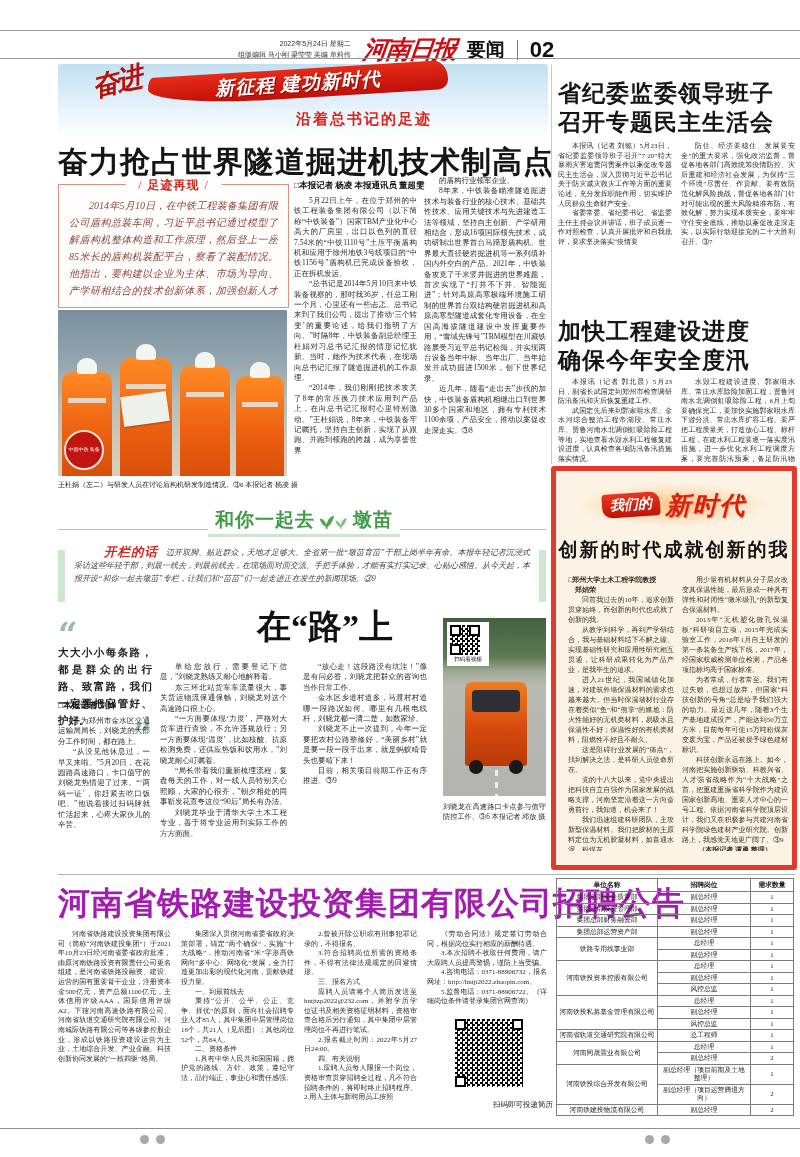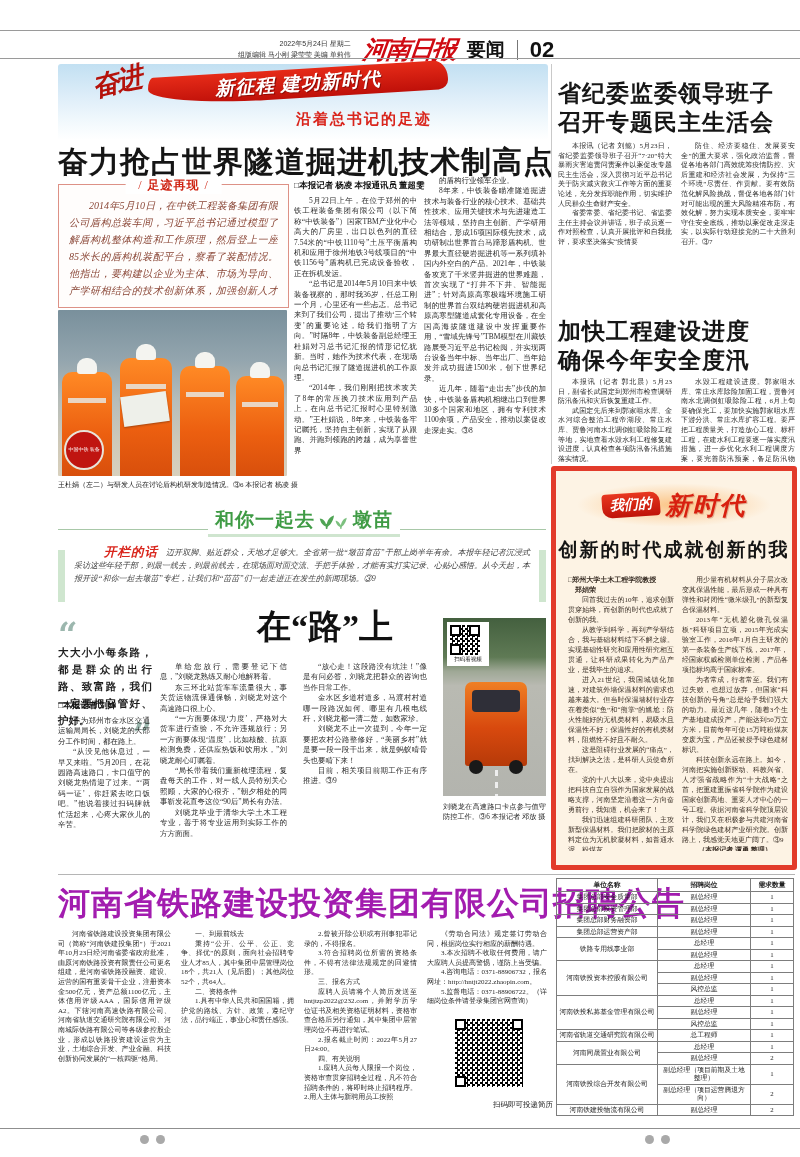--- a/index.html
+++ b/index.html
@@ -276,20 +276,21 @@
     <p class="flush">刘晓龙在高速路口卡点参与值守防控工作。③6 本报记者 邓放 摄</p>
   </div>
 
   <div class="hline" style="left:58px;top:874px;width:737px;background:#b5b5b5;"></div>
   <div class="recruit-headline">河南省铁路建设投资集团有限公司招聘公告</div>
 
   <div class="bcol smallcol" style="left:58px;top:930px;width:113px;height:192px;">
       <p>河南省铁路建设投资集团有限公司（简称“河南铁建投集团”）于2021年10月23日经河南省委省政府批准，由原河南铁路投资有限责任公司更名组建，是河南省铁路投融资、建设、运营的国有重要骨干企业，注册资本金500亿元，资产总额1100亿元，主体信用评级AAA，国际信用评级A2。下辖河南高速铁路有限公司、河南省轨道交通研究院有限公司、河南城际铁路有限公司等各级参控股企业，形成以铁路投资建设运营为主业，土地综合开发、产业金融、科技创新协同发展的“一核四驱”格局。</p>
     </div>
   <div class="bcol smallcol" style="left:181px;top:930px;width:113px;height:192px;">
+      <p>集团深入贯彻河南省委省政府决策部署，锚定“两个确保”，实施“十大战略”，推动河南省“米”字形高铁网向“多中心、网络化”发展，全力打造更加出彩的现代化河南，贡献铁建投力量。</p>
       <p>一、到最前线去</p>
       <p>秉持“公开、公平、公正、竞争、择优”的原则，面向社会招聘专业人才85人，其中集团中层管理岗位18个，共21人（见后图）；其他岗位52个，共64人。</p>
       <p>二、资格条件</p>
       <p>1.具有中华人民共和国国籍，拥护党的路线、方针、政策，遵纪守法，品行端正，事业心和责任感强。</p>
     </div>
   <div class="bcol smallcol" style="left:304px;top:930px;width:113px;height:192px;">
       <p>2.曾被开除公职或有刑事犯罪记录的，不得报名。</p>
       <p>3.符合招聘岗位所需的资格条件，不得有法律法规规定的回避情形。</p>
       <p>三、报名方式</p>
       <p>应聘人员请将个人简历发送至hntjtzp2022@232.com，并附学历学位证书及相关资格证明材料，资格审查合格后另行通知，其中集团中层管理岗位不再进行笔试。</p>

